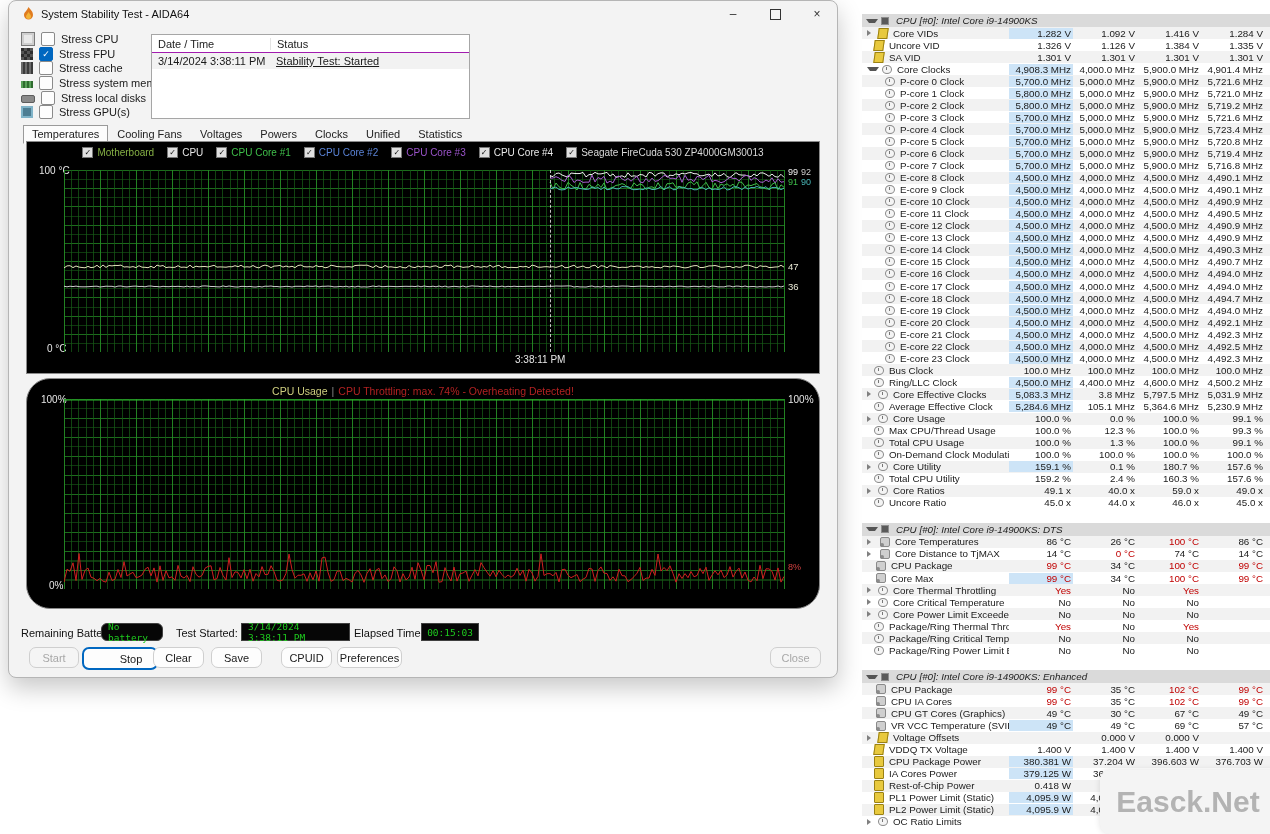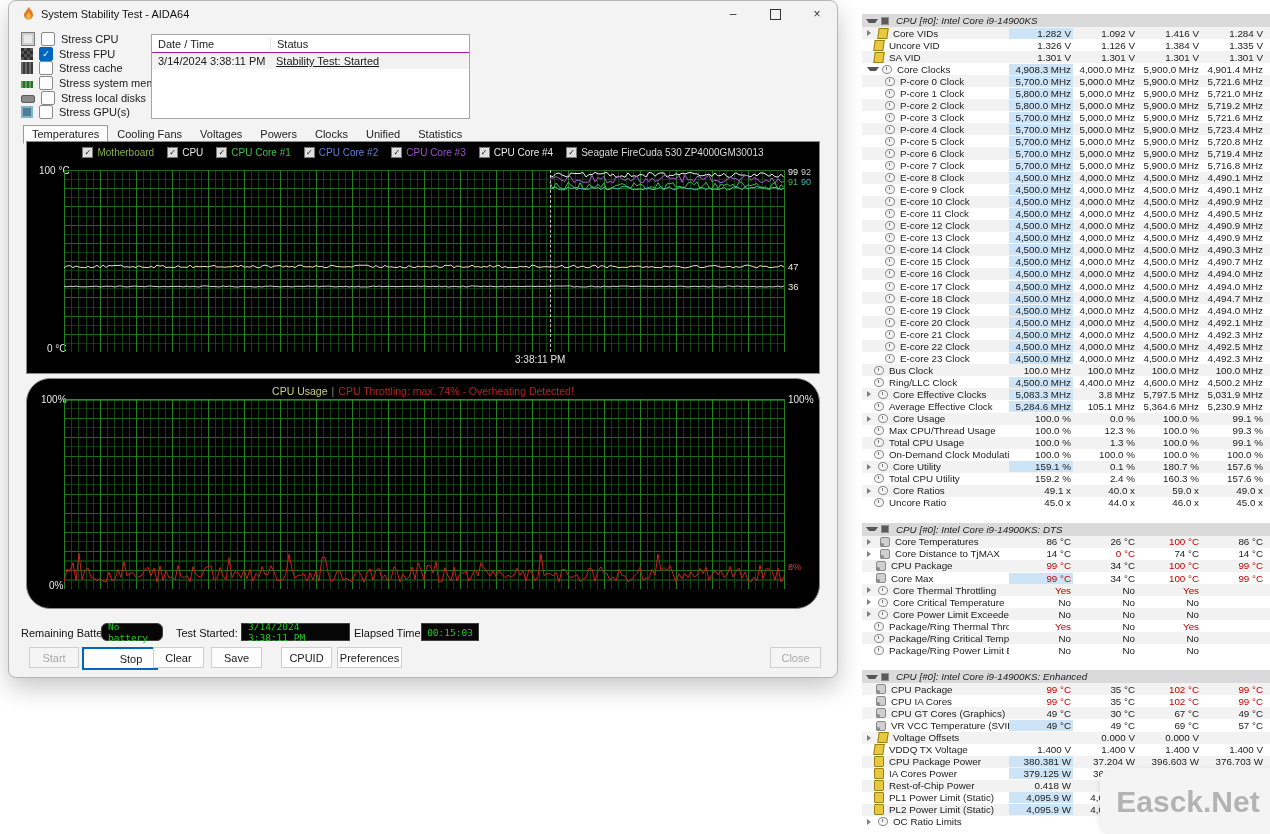--- a/index.html
+++ b/index.html
@@ -78,21 +78,21 @@
   .uhead .sep{color:#888;margin:0 4px;}
   .uhead .al{color:#b22222;}
   .endlab{position:absolute;left:761px;font-size:9px;color:#d24040;}
 
   
   .statuslab{position:absolute;font-size:11px;color:#111;top:626px;}
   .lcdbox{position:absolute;top:622px;height:16px;background:#060606;border:1px solid #404040;
           color:#1ecb1e;font-family:"DejaVu Sans Mono",monospace;font-size:9.5px;
           display:flex;align-items:center;justify-content:center;padding:0 6px;}
   .btn{position:absolute;top:646px;height:19px;background:#fdfdfd;border:1px solid #cfcfcf;
-       border-radius:0;font-size:11px;color:#1a1a1a;display:flex;align-items:center;
+       border-radius:7px;font-size:11px;color:#1a1a1a;display:flex;align-items:center;
        justify-content:center;}
   .btn.disabled{color:#a8a8a8;background:#f5f5f5;}
   .btn.focused{border:2px solid #0067c0;}
 
   
   .sensor{position:absolute;left:862px;top:0;width:408px;height:834px;font-size:9.8px;}
   .sgroup{margin-top:14px;}
   .sgroup:first-child{}
   .sg-header{height:13px;background:#dadada;display:flex;align-items:center;padding-left:4px;
              font-style:italic;color:#222;}

